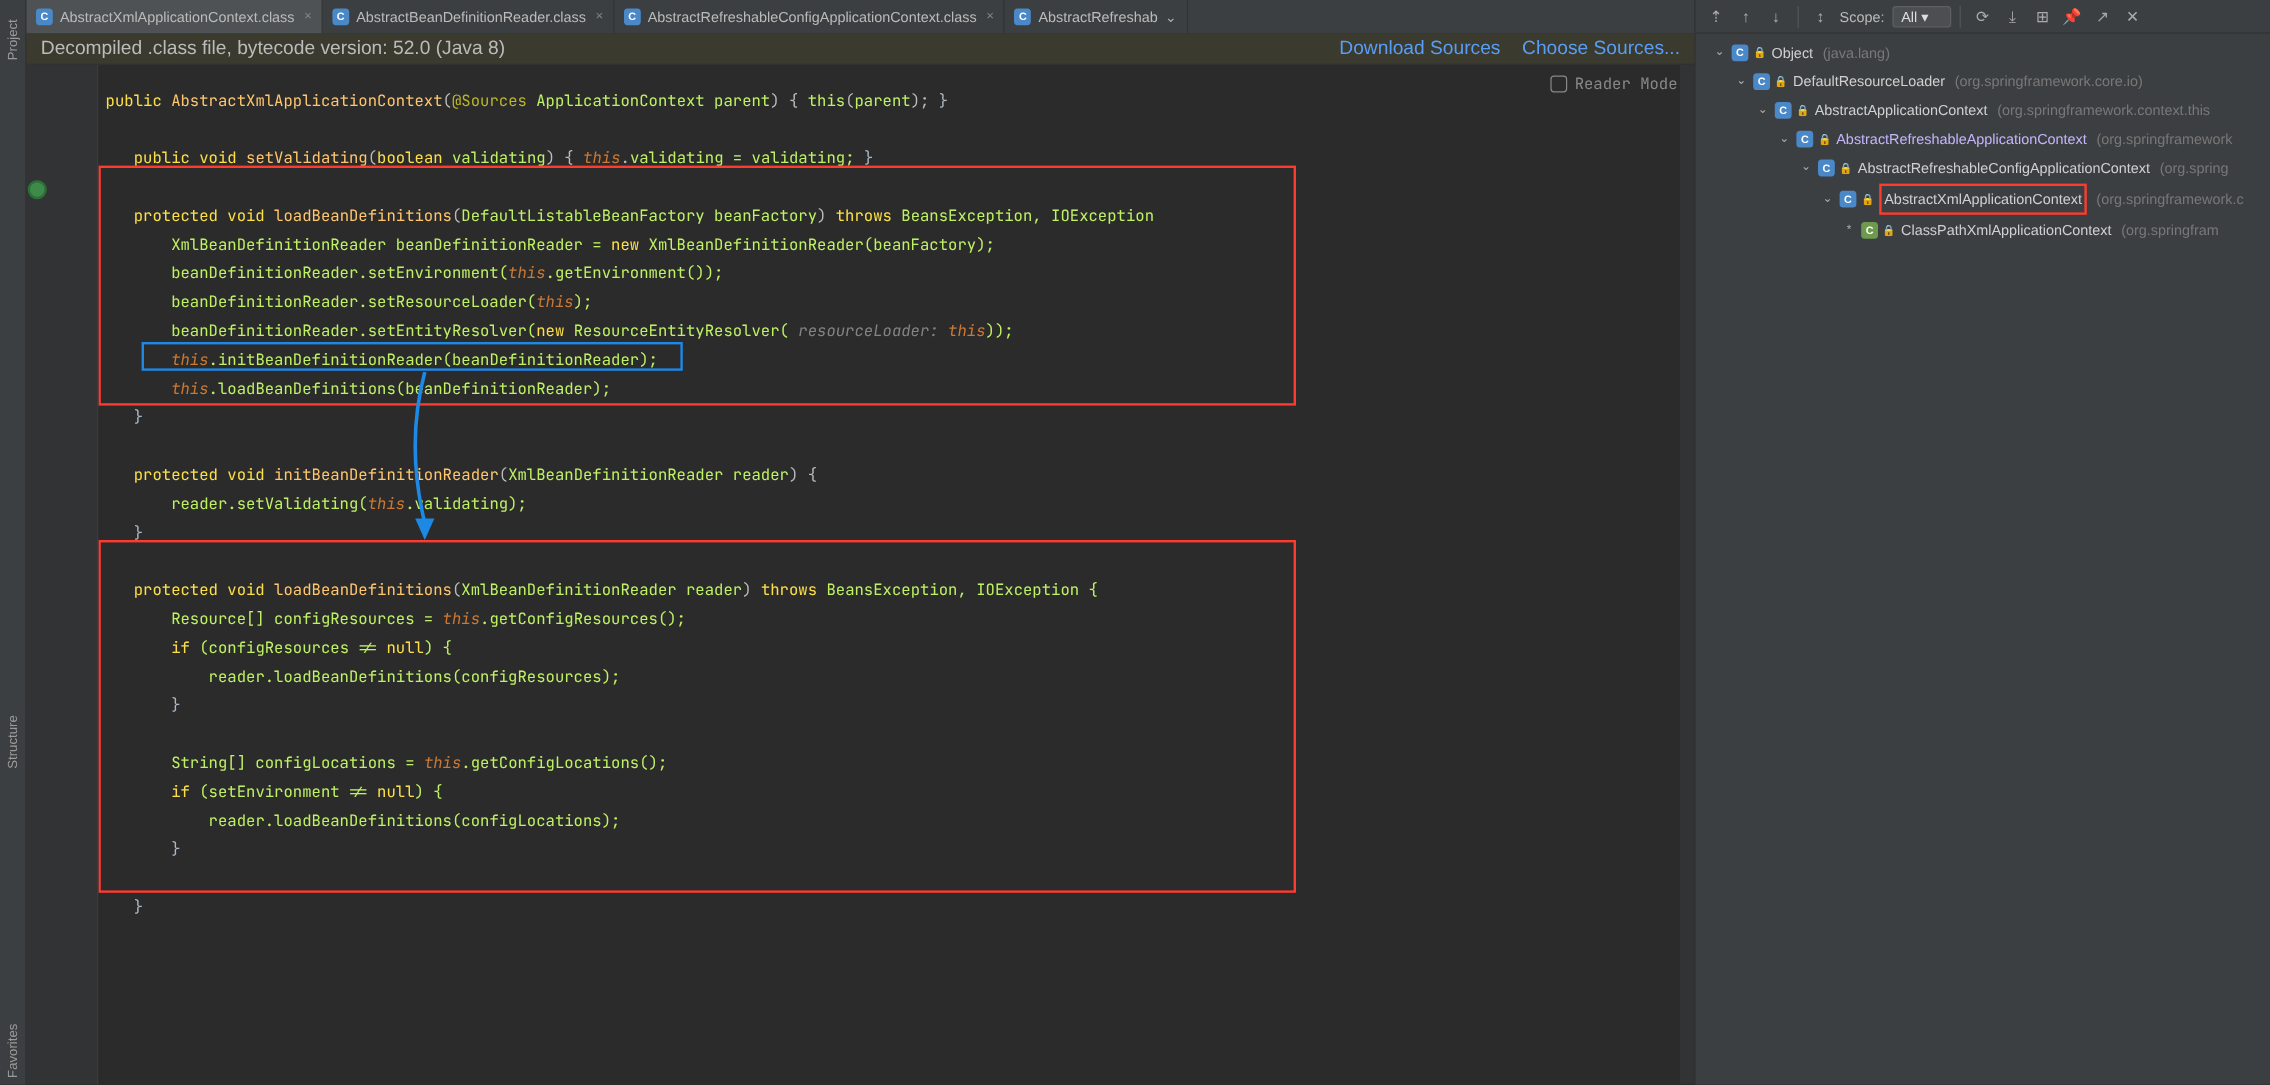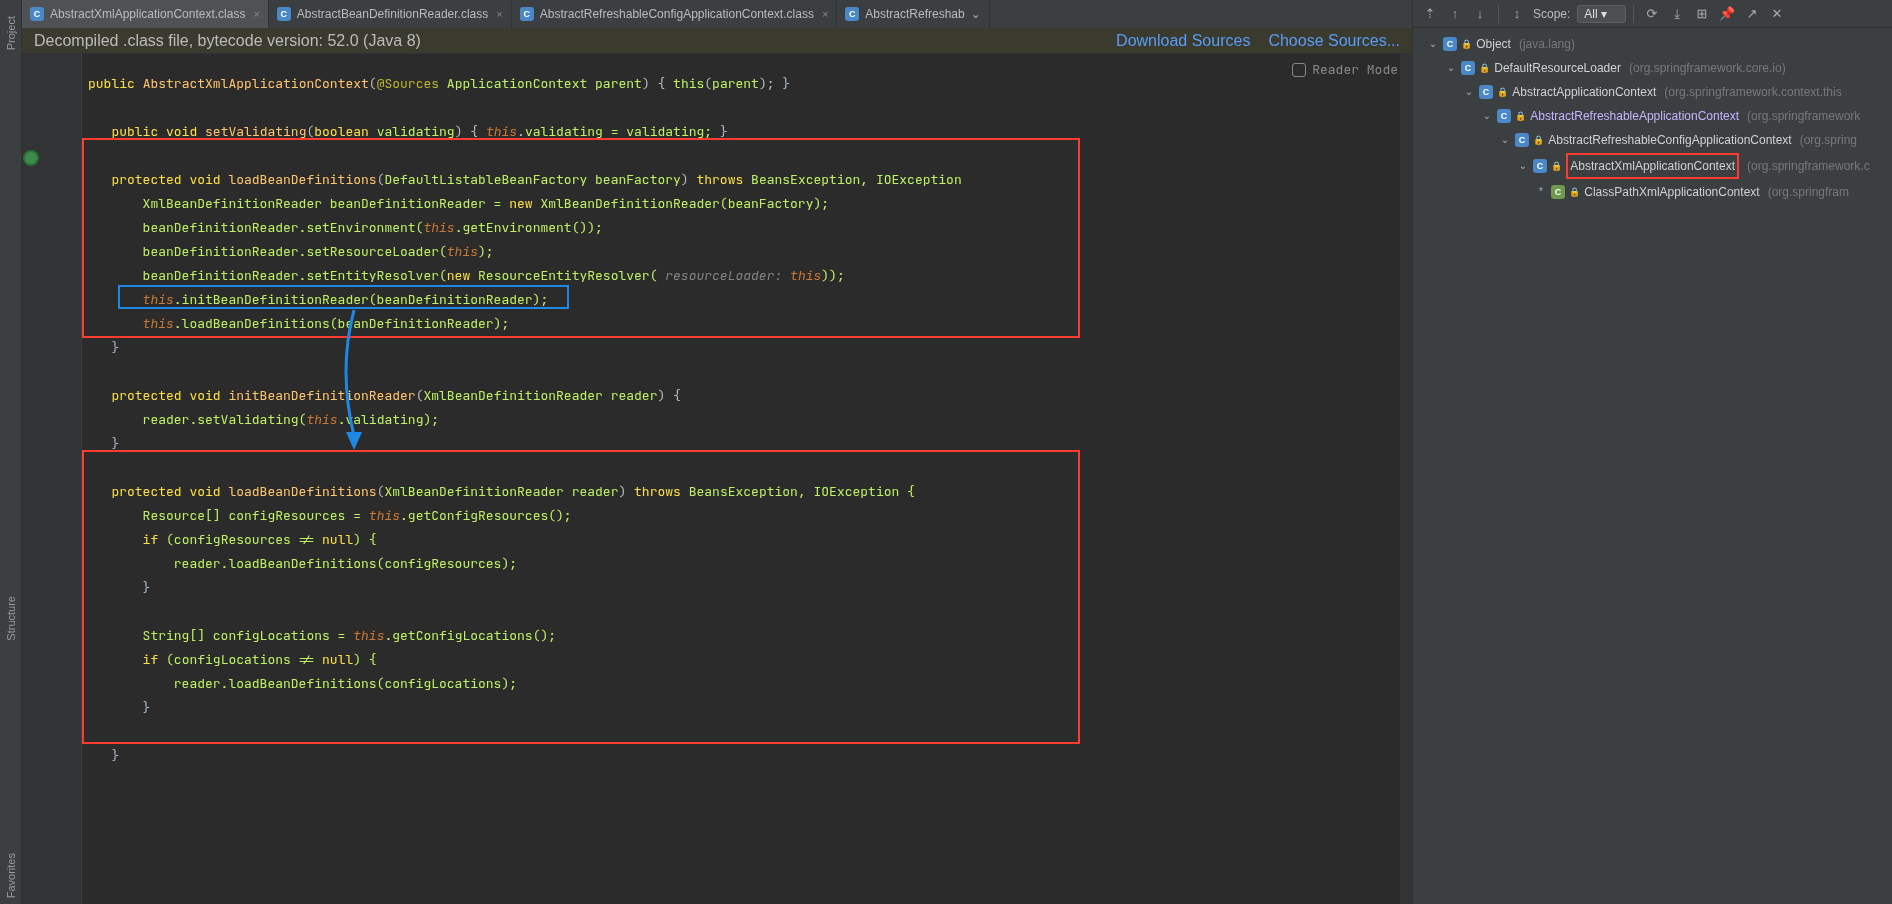--- a/index.html
+++ b/index.html
@@ -129,21 +129,21 @@
        <span class="plain">reader.setValidating(</span><span class="this">this</span><span class="plain">.validating);</span>
    <span class="brace">}</span>
 
    <span class="kw">protected void</span> <span class="method">loadBeanDefinitions</span>(<span class="plain">XmlBeanDefinitionReader reader</span>) <span class="kw">throws</span> <span class="plain">BeansException, IOException {</span>
        <span class="plain">Resource[] configResources =</span> <span class="this">this</span><span class="plain">.getConfigResources();</span>
        <span class="kw">if</span> <span class="plain">(configResources !=</span> <span class="kw">null</span><span class="plain">) {</span>
            <span class="plain">reader.loadBeanDefinitions(configResources);</span>
        <span class="brace">}</span>
 
        <span class="plain">String[] configLocations =</span> <span class="this">this</span><span class="plain">.getConfigLocations();</span>
-       <span class="kw">if</span> <span class="plain">(configLocations !=</span> <span class="kw">null</span><span class="plain">) {</span>
+       <span class="kw">if</span> <span class="plain">(setEnvironment !=</span> <span class="kw">null</span><span class="plain">) {</span>
            <span class="plain">reader.loadBeanDefinitions(configLocations);</span>
        <span class="brace">}</span>
 
    <span class="brace">}</span>
 </div>
 
         <div class="redbox" style="top:84px; left:0px; width:998px; height:200px;"></div>
         <div class="bluebox" style="top:231px; left:36px; width:451px; height:24px;"></div>
         <div class="redbox" style="top:396px; left:0px; width:998px; height:294px;"></div>
         <svg class="arrow" style="top:256px; left:252px; width:40px; height:140px;">

